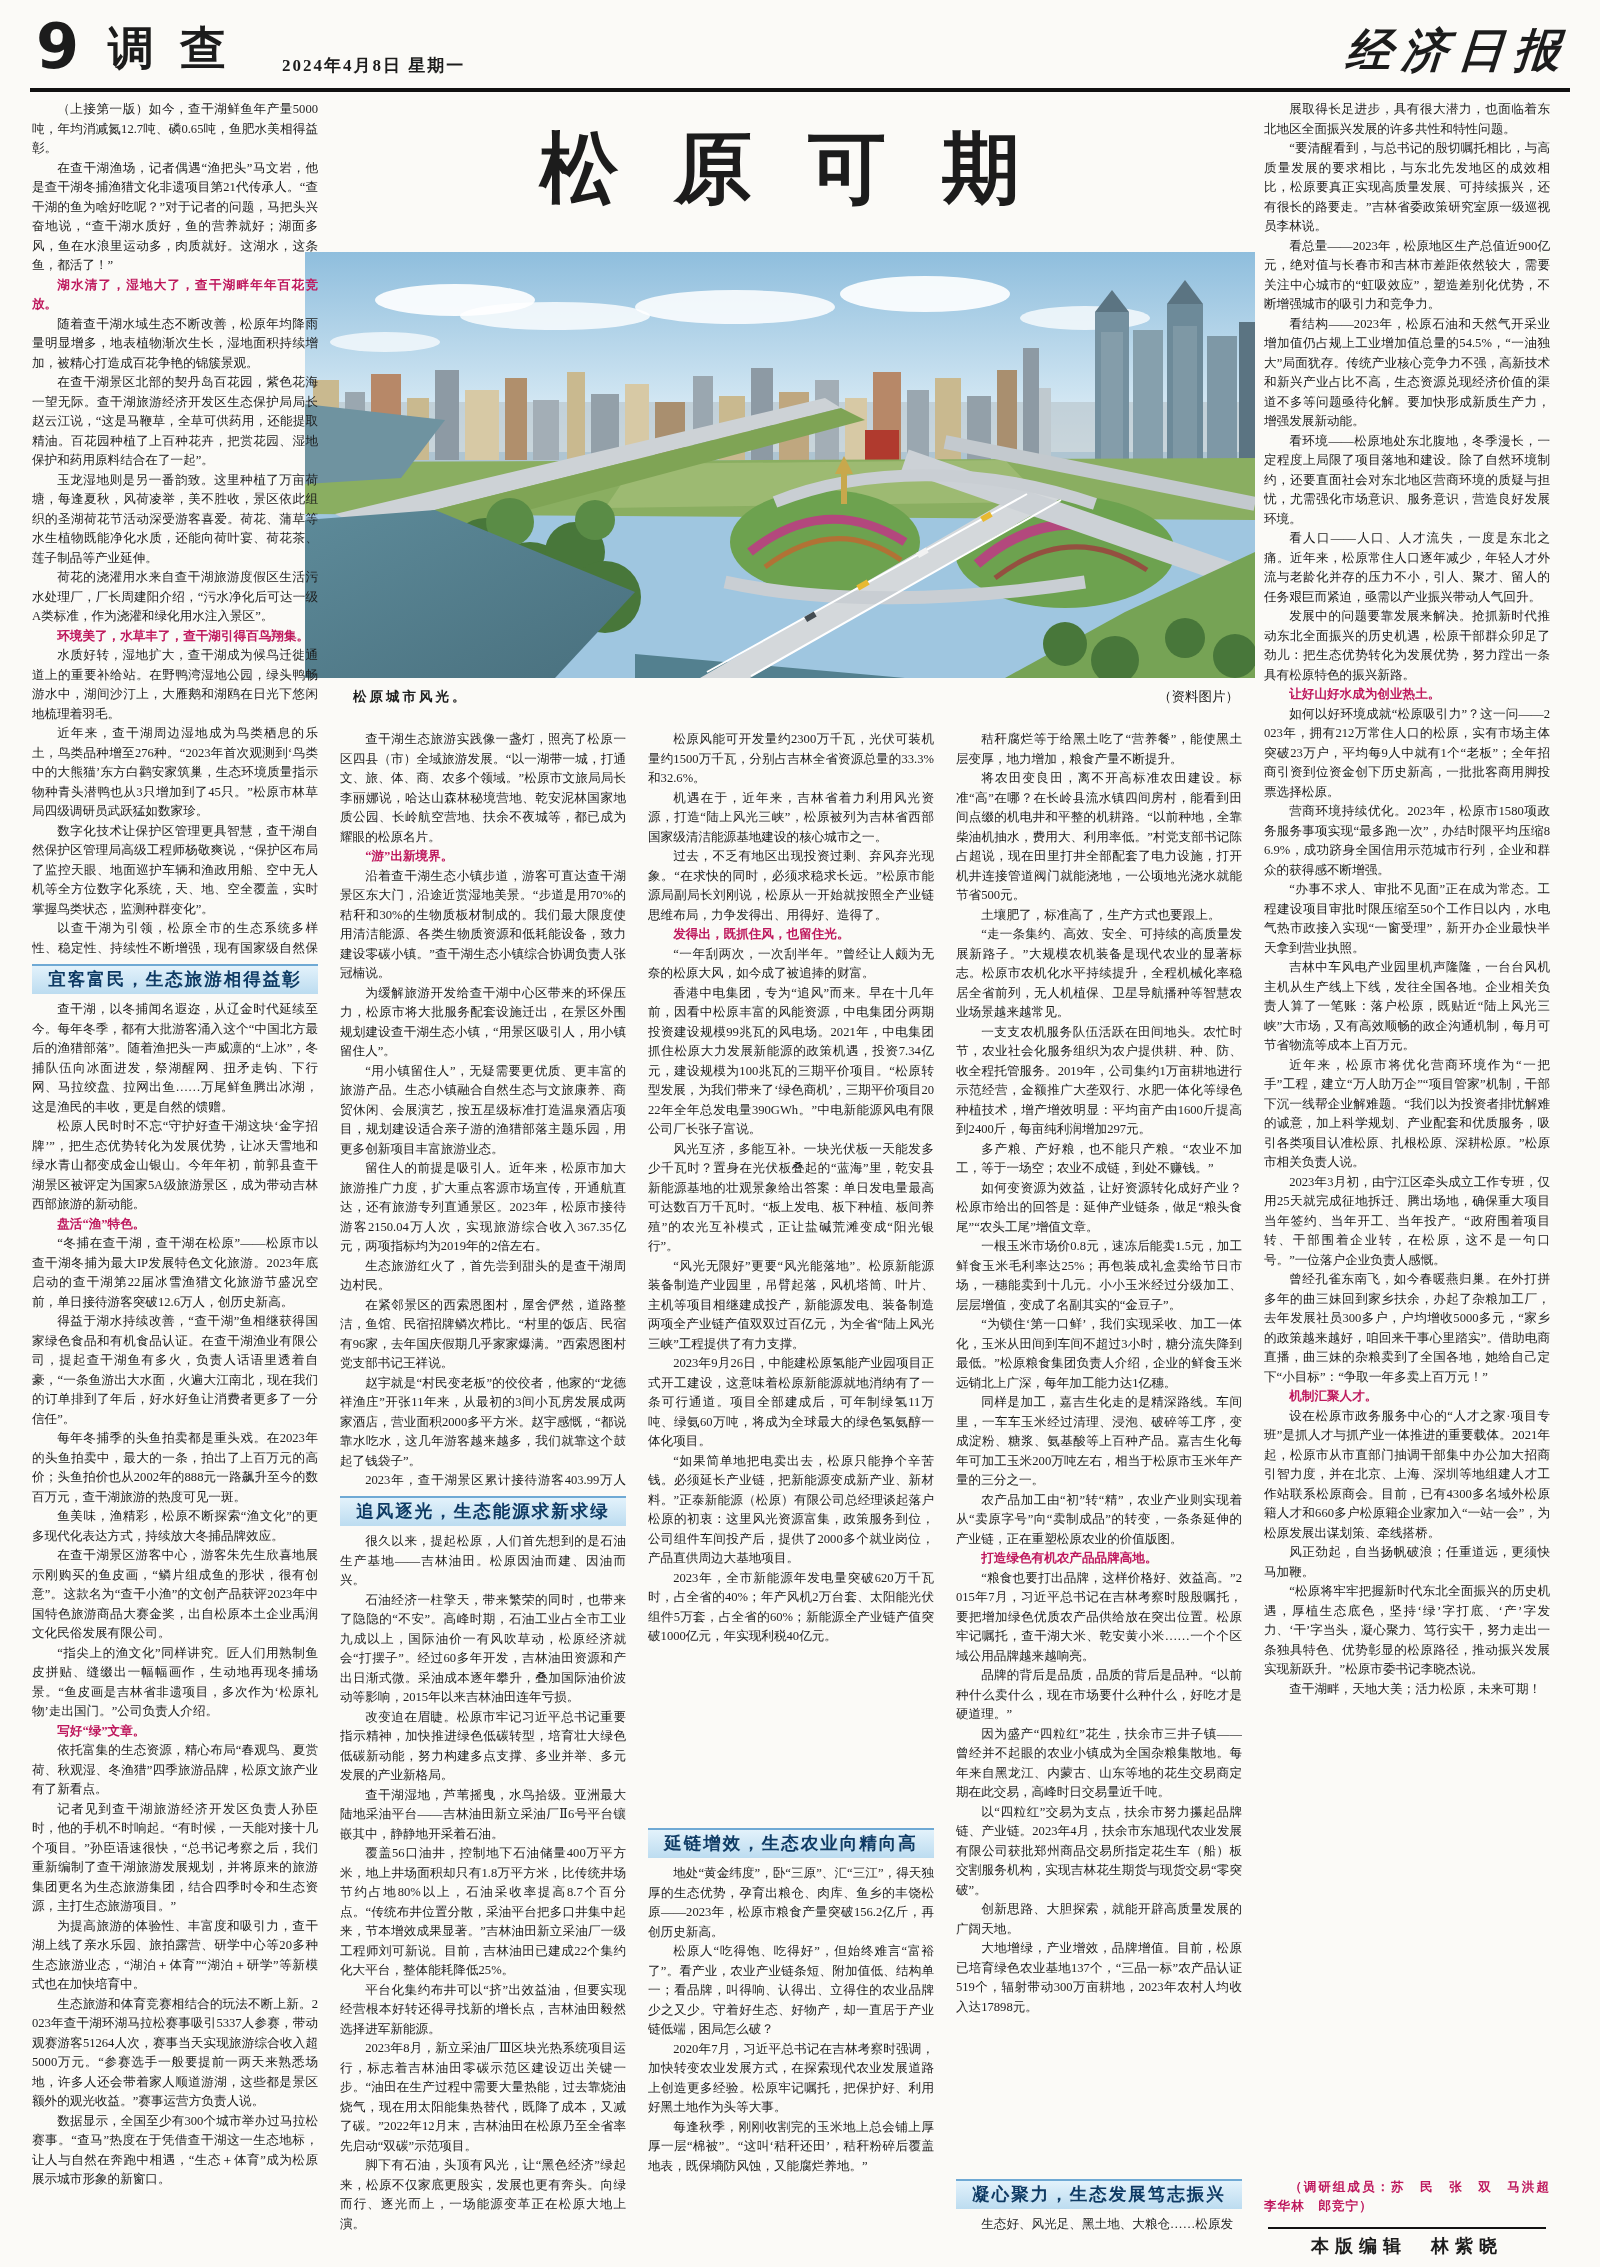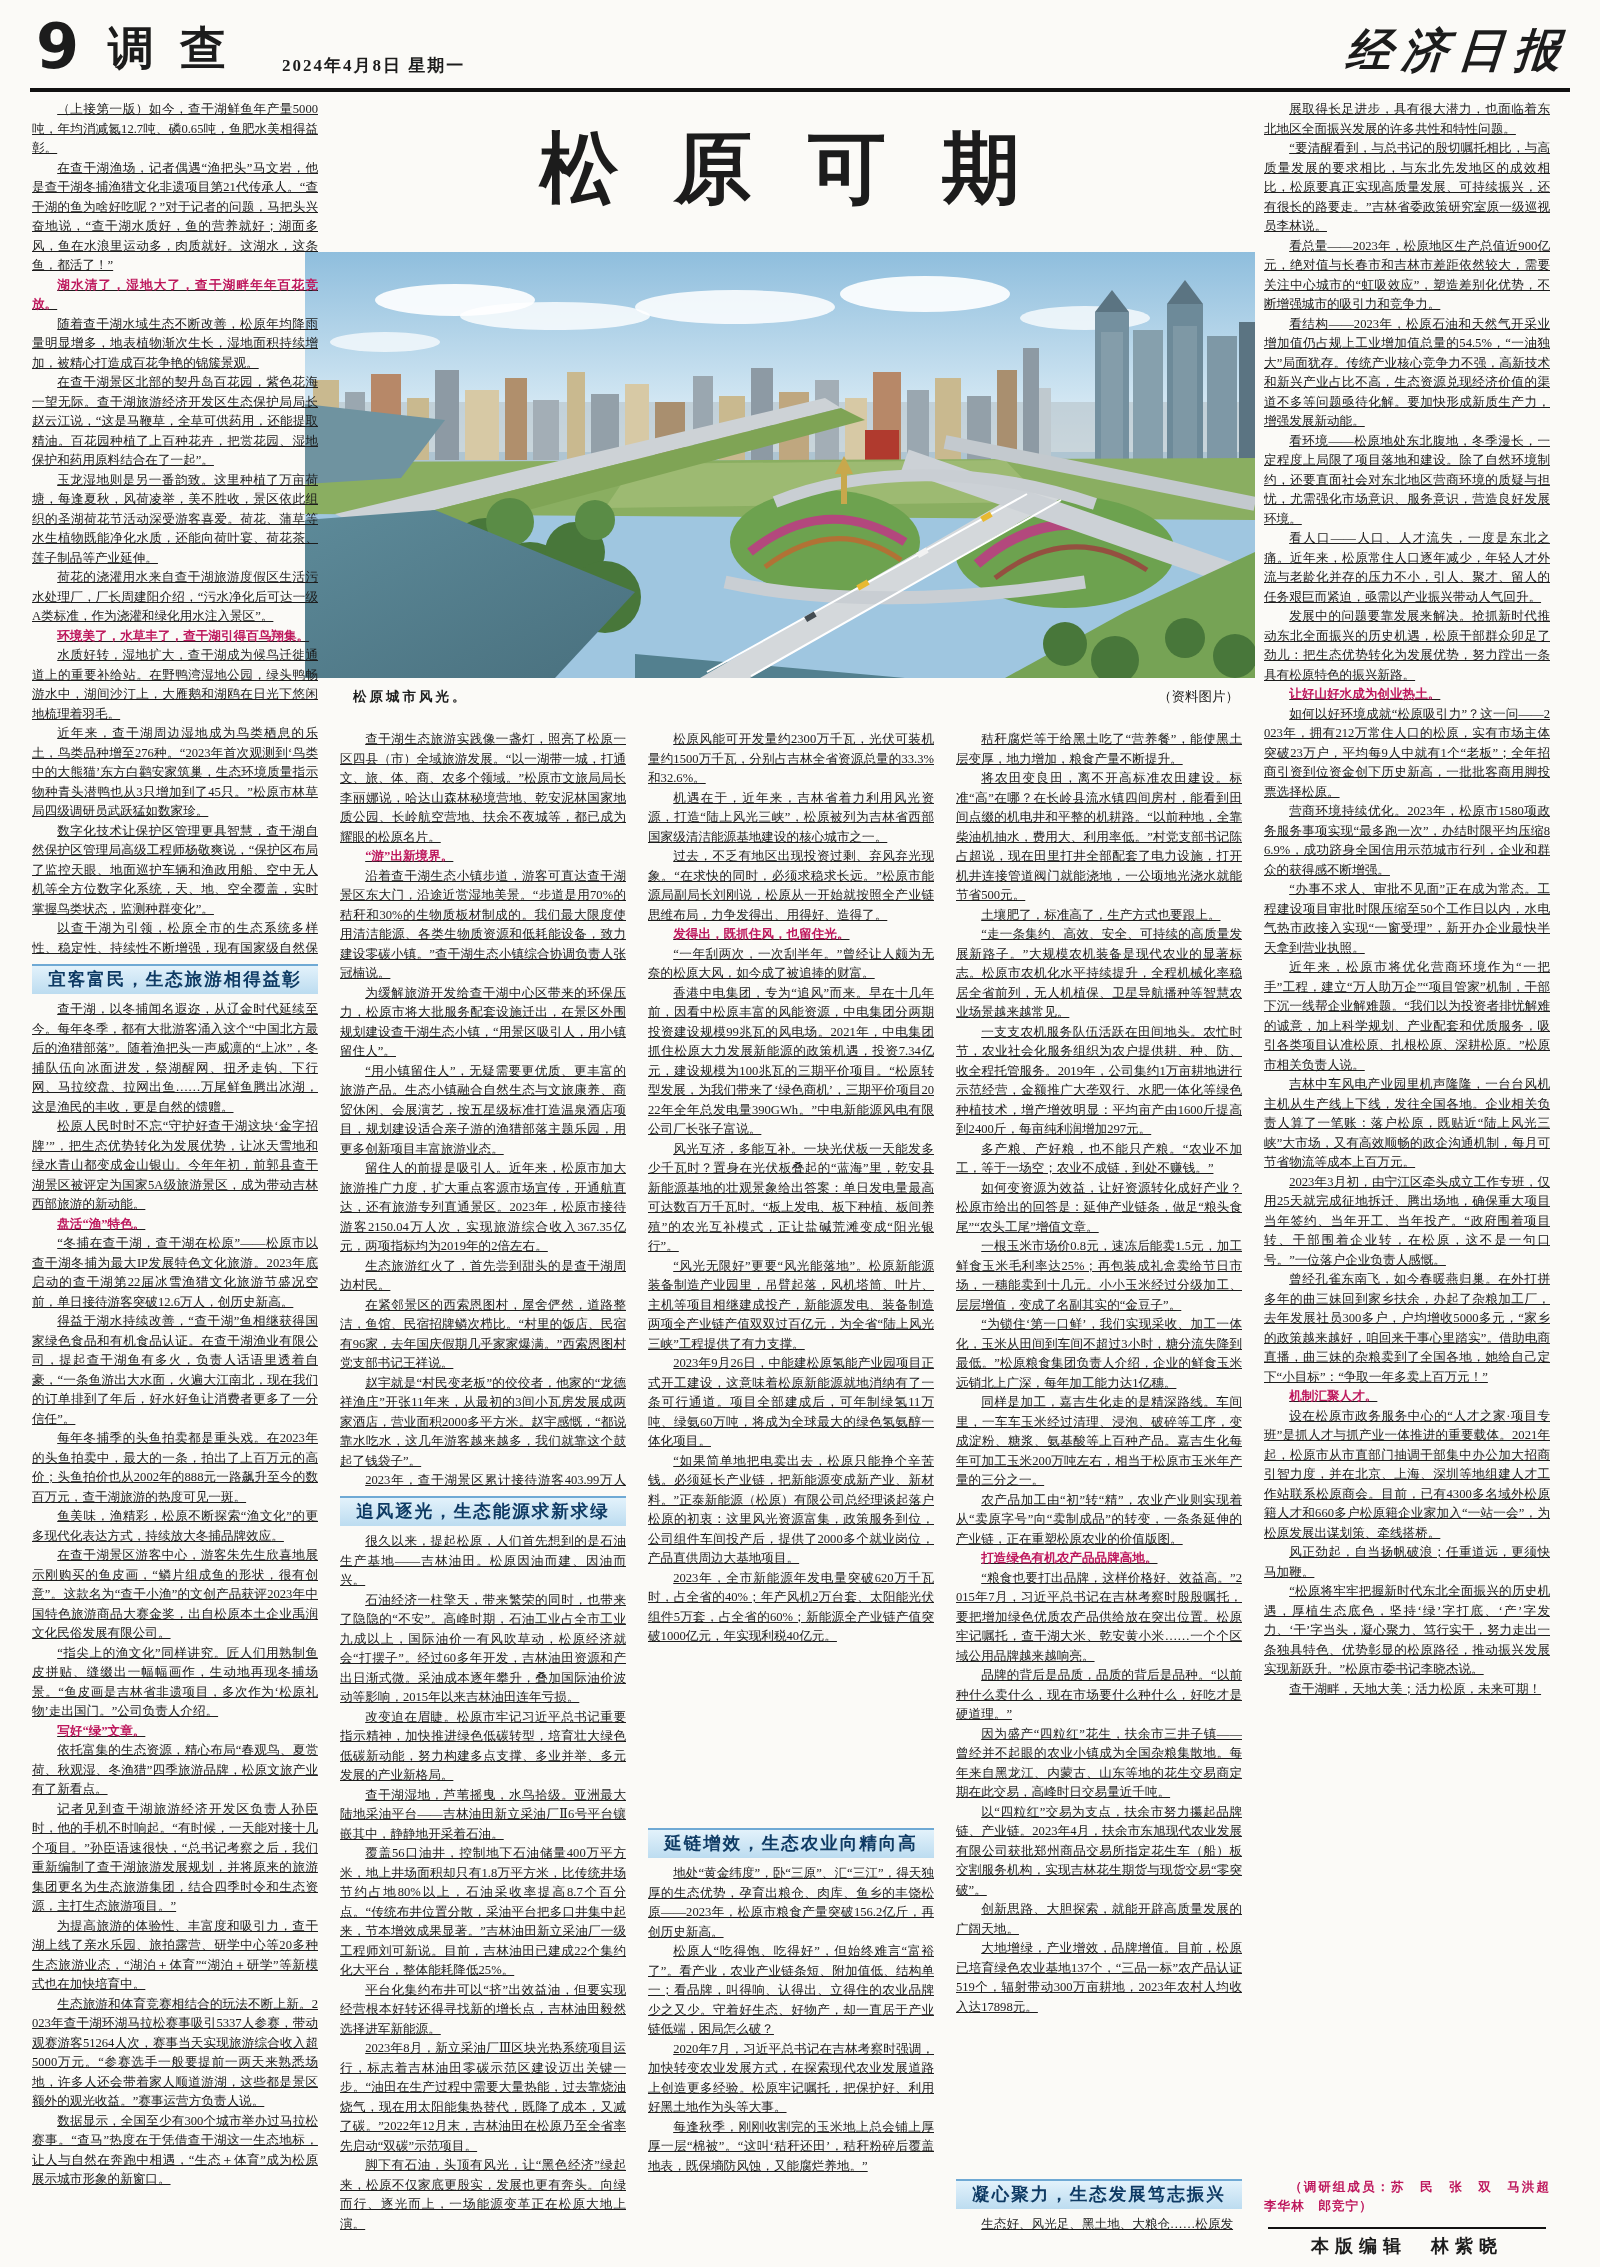--- a/index.html
+++ b/index.html
@@ -20,21 +20,21 @@
             display:flex;align-items:center;justify-content:center;
             font-size:78px;font-weight:700;letter-spacing:56px;text-indent:56px;}
   .photo{position:absolute;left:305px;top:252px;width:950px;height:426px;overflow:hidden;background:#9fc6e0;}
   .photo svg{display:block;}
   .caprow{position:absolute;left:305px;top:688px;width:950px;height:22px;font-size:13.5px;font-weight:700;}
   .capl{position:absolute;left:48px;top:0;letter-spacing:3px;}
   .capr{position:absolute;right:16px;top:0;font-weight:400;}
   
   .col{position:absolute;width:286px;display:flex;flex-direction:column;
        font-size:12.6px;line-height:19.5px;text-align:justify;word-break:break-all;}
-  .seg{overflow:hidden;flex:none;text-decoration:underline;}
+  .seg{overflow:hidden;flex:none;}
   .p{margin:0;text-indent:2em;}
   .kai{margin:0;text-indent:2em;font-weight:700;color:#be185d;}
   .sub{flex:none;height:28px;margin:6px 0;border-top:2px solid #6fa9d4;
        background:linear-gradient(180deg,#e3f2fb 0%,#bcdcf0 100%);
        display:flex;align-items:center;justify-content:center;
        font-size:17.5px;font-weight:900;color:#0e3a63;letter-spacing:2px;
        font-family:"DejaVu Sans","Liberation Sans",sans-serif;}
   #col1{left:32px;top:100px;height:2162px;}
   #col2{left:340px;top:730px;height:1532px;}
   #col3{left:648px;top:730px;height:1532px;}
@@ -302,22 +302,22 @@
         <p class="p">“要清醒看到，与总书记的殷切嘱托相比，与高质量发展的要求相比，与东北先发地区的成效相比，松原要真正实现高质量发展、可持续振兴，还有很长的路要走。”吉林省委政策研究室原一级巡视员李林说。</p>
         <p class="p">看总量——2023年，松原地区生产总值近900亿元，绝对值与长春市和吉林市差距依然较大，需要关注中心城市的“虹吸效应”，塑造差别化优势，不断增强城市的吸引力和竞争力。</p>
         <p class="p">看结构——2023年，松原石油和天然气开采业增加值仍占规上工业增加值总量的54.5%，“一油独大”局面犹存。传统产业核心竞争力不强，高新技术和新兴产业占比不高，生态资源兑现经济价值的渠道不多等问题亟待化解。要加快形成新质生产力，增强发展新动能。</p>
         <p class="p">看环境——松原地处东北腹地，冬季漫长，一定程度上局限了项目落地和建设。除了自然环境制约，还要直面社会对东北地区营商环境的质疑与担忧，尤需强化市场意识、服务意识，营造良好发展环境。</p>
         <p class="p">看人口——人口、人才流失，一度是东北之痛。近年来，松原常住人口逐年减少，年轻人才外流与老龄化并存的压力不小，引人、聚才、留人的任务艰巨而紧迫，亟需以产业振兴带动人气回升。</p>
         <p class="p">发展中的问题要靠发展来解决。抢抓新时代推动东北全面振兴的历史机遇，松原干部群众卯足了劲儿：把生态优势转化为发展优势，努力蹚出一条具有松原特色的振兴新路。</p>
         <p class="kai">让好山好水成为创业热土。</p>
         <p class="p">如何以好环境成就“松原吸引力”？这一问——2023年，拥有212万常住人口的松原，实有市场主体突破23万户，平均每9人中就有1个“老板”；全年招商引资到位资金创下历史新高，一批批客商用脚投票选择松原。</p>
         <p class="p">营商环境持续优化。2023年，松原市1580项政务服务事项实现“最多跑一次”，办结时限平均压缩86.9%，成功跻身全国信用示范城市行列，企业和群众的获得感不断增强。</p>
         <p class="p">“办事不求人、审批不见面”正在成为常态。工程建设项目审批时限压缩至50个工作日以内，水电气热市政接入实现“一窗受理”，新开办企业最快半天拿到营业执照。</p>
+        <p class="p">吉林中车风电产业园里机声隆隆，一台台风机主机从生产线上下线，发往全国各地。企业相关负责人算了一笔账：落户松原，既贴近“陆上风光三峡”大市场，又有高效顺畅的政企沟通机制，每月可节省物流等成本上百万元。</p>
         <p class="p">近年来，松原市将优化营商环境作为“一把手”工程，建立“万人助万企”“项目管家”机制，干部下沉一线帮企业解难题。“我们以为投资者排忧解难的诚意，加上科学规划、产业配套和优质服务，吸引各类项目认准松原、扎根松原、深耕松原。”松原市相关负责人说。</p>
-        <p class="p">吉林中车风电产业园里机声隆隆，一台台风机主机从生产线上下线，发往全国各地。企业相关负责人算了一笔账：落户松原，既贴近“陆上风光三峡”大市场，又有高效顺畅的政企沟通机制，每月可节省物流等成本上百万元。</p>
         <p class="p">2023年3月初，由宁江区牵头成立工作专班，仅用25天就完成征地拆迁、腾出场地，确保重大项目当年签约、当年开工、当年投产。“政府围着项目转、干部围着企业转，在松原，这不是一句口号。”一位落户企业负责人感慨。</p>
         <p class="p">曾经孔雀东南飞，如今春暖燕归巢。在外打拼多年的曲三妹回到家乡扶余，办起了杂粮加工厂，去年发展社员300多户，户均增收5000多元，“家乡的政策越来越好，咱回来干事心里踏实”。借助电商直播，曲三妹的杂粮卖到了全国各地，她给自己定下“小目标”：“争取一年多卖上百万元！”</p>
         <p class="kai">机制汇聚人才。</p>
         <p class="p">设在松原市政务服务中心的“人才之家·项目专班”是抓人才与抓产业一体推进的重要载体。2021年起，松原市从市直部门抽调干部集中办公加大招商引智力度，并在北京、上海、深圳等地组建人才工作站联系松原商会。目前，已有4300多名域外松原籍人才和660多户松原籍企业家加入“一站一会”，为松原发展出谋划策、牵线搭桥。</p>
         <p class="p">风正劲起，自当扬帆破浪；任重道远，更须快马加鞭。</p>
         <p class="p">“松原将牢牢把握新时代东北全面振兴的历史机遇，厚植生态底色，坚持‘绿’字打底、‘产’字发力、‘干’字当头，凝心聚力、笃行实干，努力走出一条独具特色、优势彰显的松原路径，推动振兴发展实现新跃升。”松原市委书记李晓杰说。</p>
         <p class="p">查干湖畔，天地大美；活力松原，未来可期！</p>
       </div>
     <div>
       <p class="kai teamline">（调研组成员：苏　民　张　双　马洪超　李华林　郎竞宁）</p>

